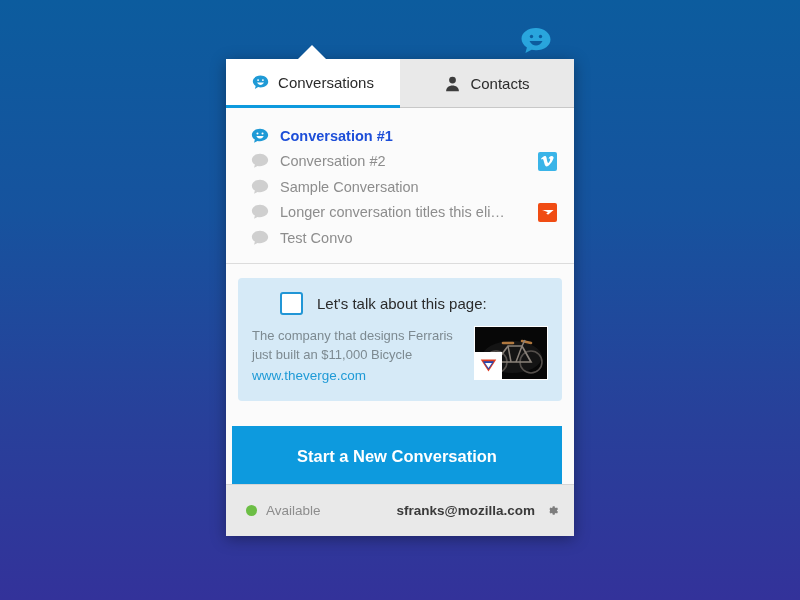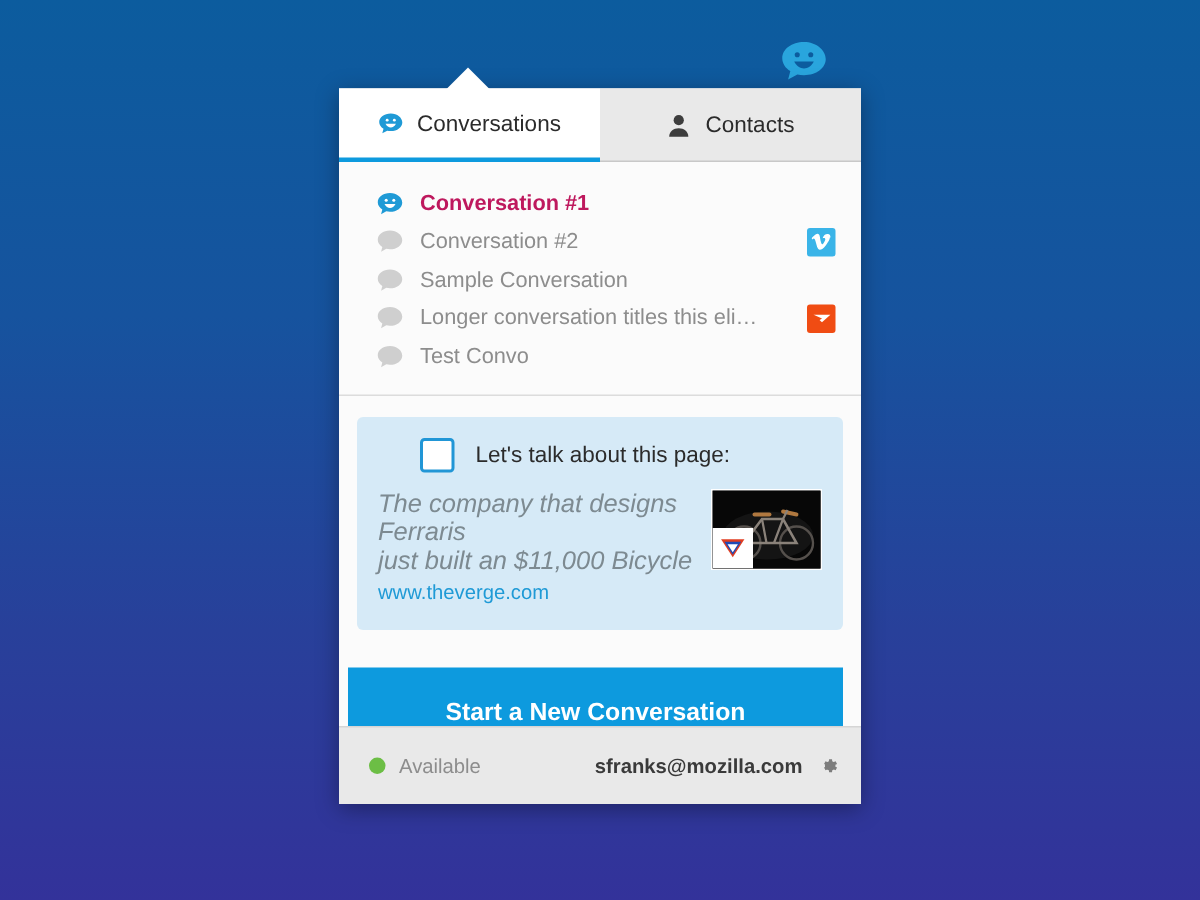--- a/index.html
+++ b/index.html
@@ -111,21 +111,21 @@
   .conv-bubble { width: 18px; height: 18px; flex: none; margin-right: 11px; }
   .conv-title {
     font-size: 14.5px;
     color: #8d8d8d;
     white-space: nowrap;
     overflow: hidden;
     text-overflow: ellipsis;
     flex: 1;
   }
   .conv-row.unread .conv-title {
-    color: #be185d;
+    color: #1d4ed8;
     font-weight: bold;
   }
   .conv-badge {
     width: 19px; height: 19px; flex: none; margin-left: 8px;
     border-radius: 2px;
     display: flex; align-items: center; justify-content: center;
   }
   .conv-badge.empty { background: none; }
 
   
@@ -147,24 +147,23 @@
     background: #ffffff;
     border: 2px solid #2196d6;
     border-radius: 3px;
     flex: none;
     cursor: pointer;
   }
   #context-title { font-size: 15px; color: #2b2b2b; }
   #context-body { display: flex; gap: 12px; }
   #context-text { flex: 1; }
   .context-line {
-    font-size: 17px;
+    font-size: 13px;
     color: #7d8a91;
     line-height: 19px;
-    font-style: italic;
   }
   #context-link {
     font-size: 13.5px;
     color: #1f9ad6;
     line-height: 19px;
     display: inline-block;
     margin-top: 2px;
     cursor: pointer;
     text-decoration: none;
   }

